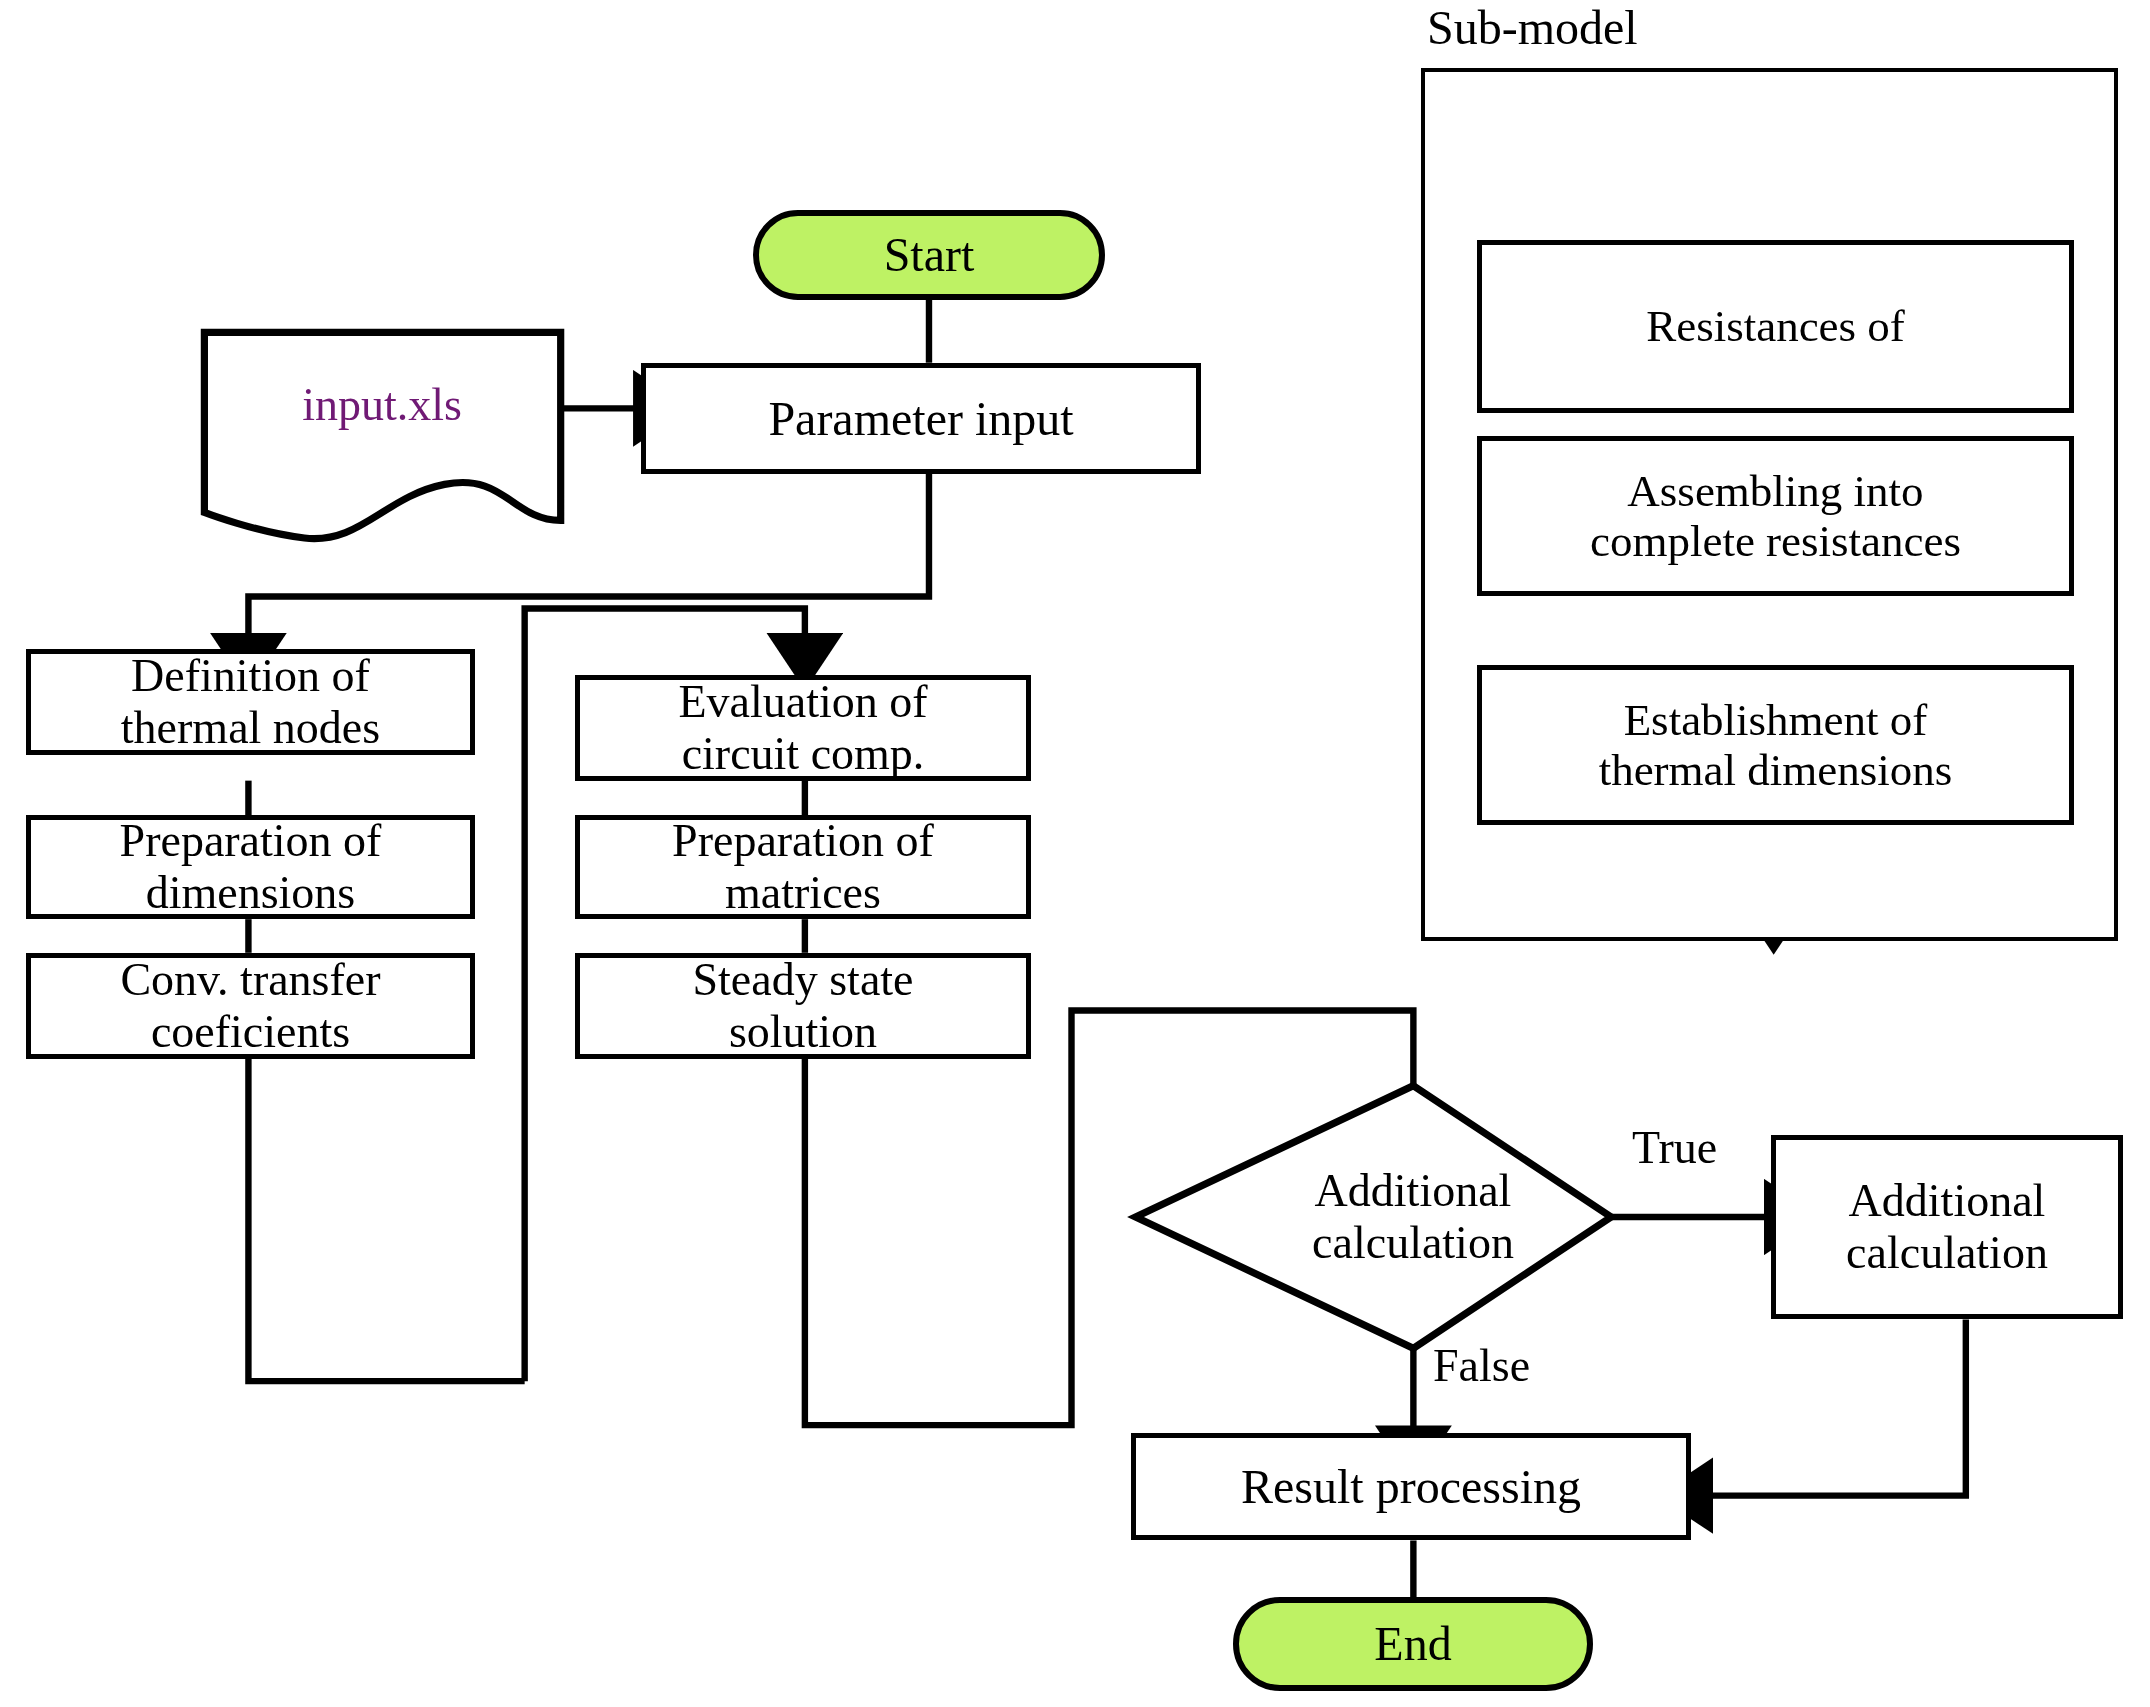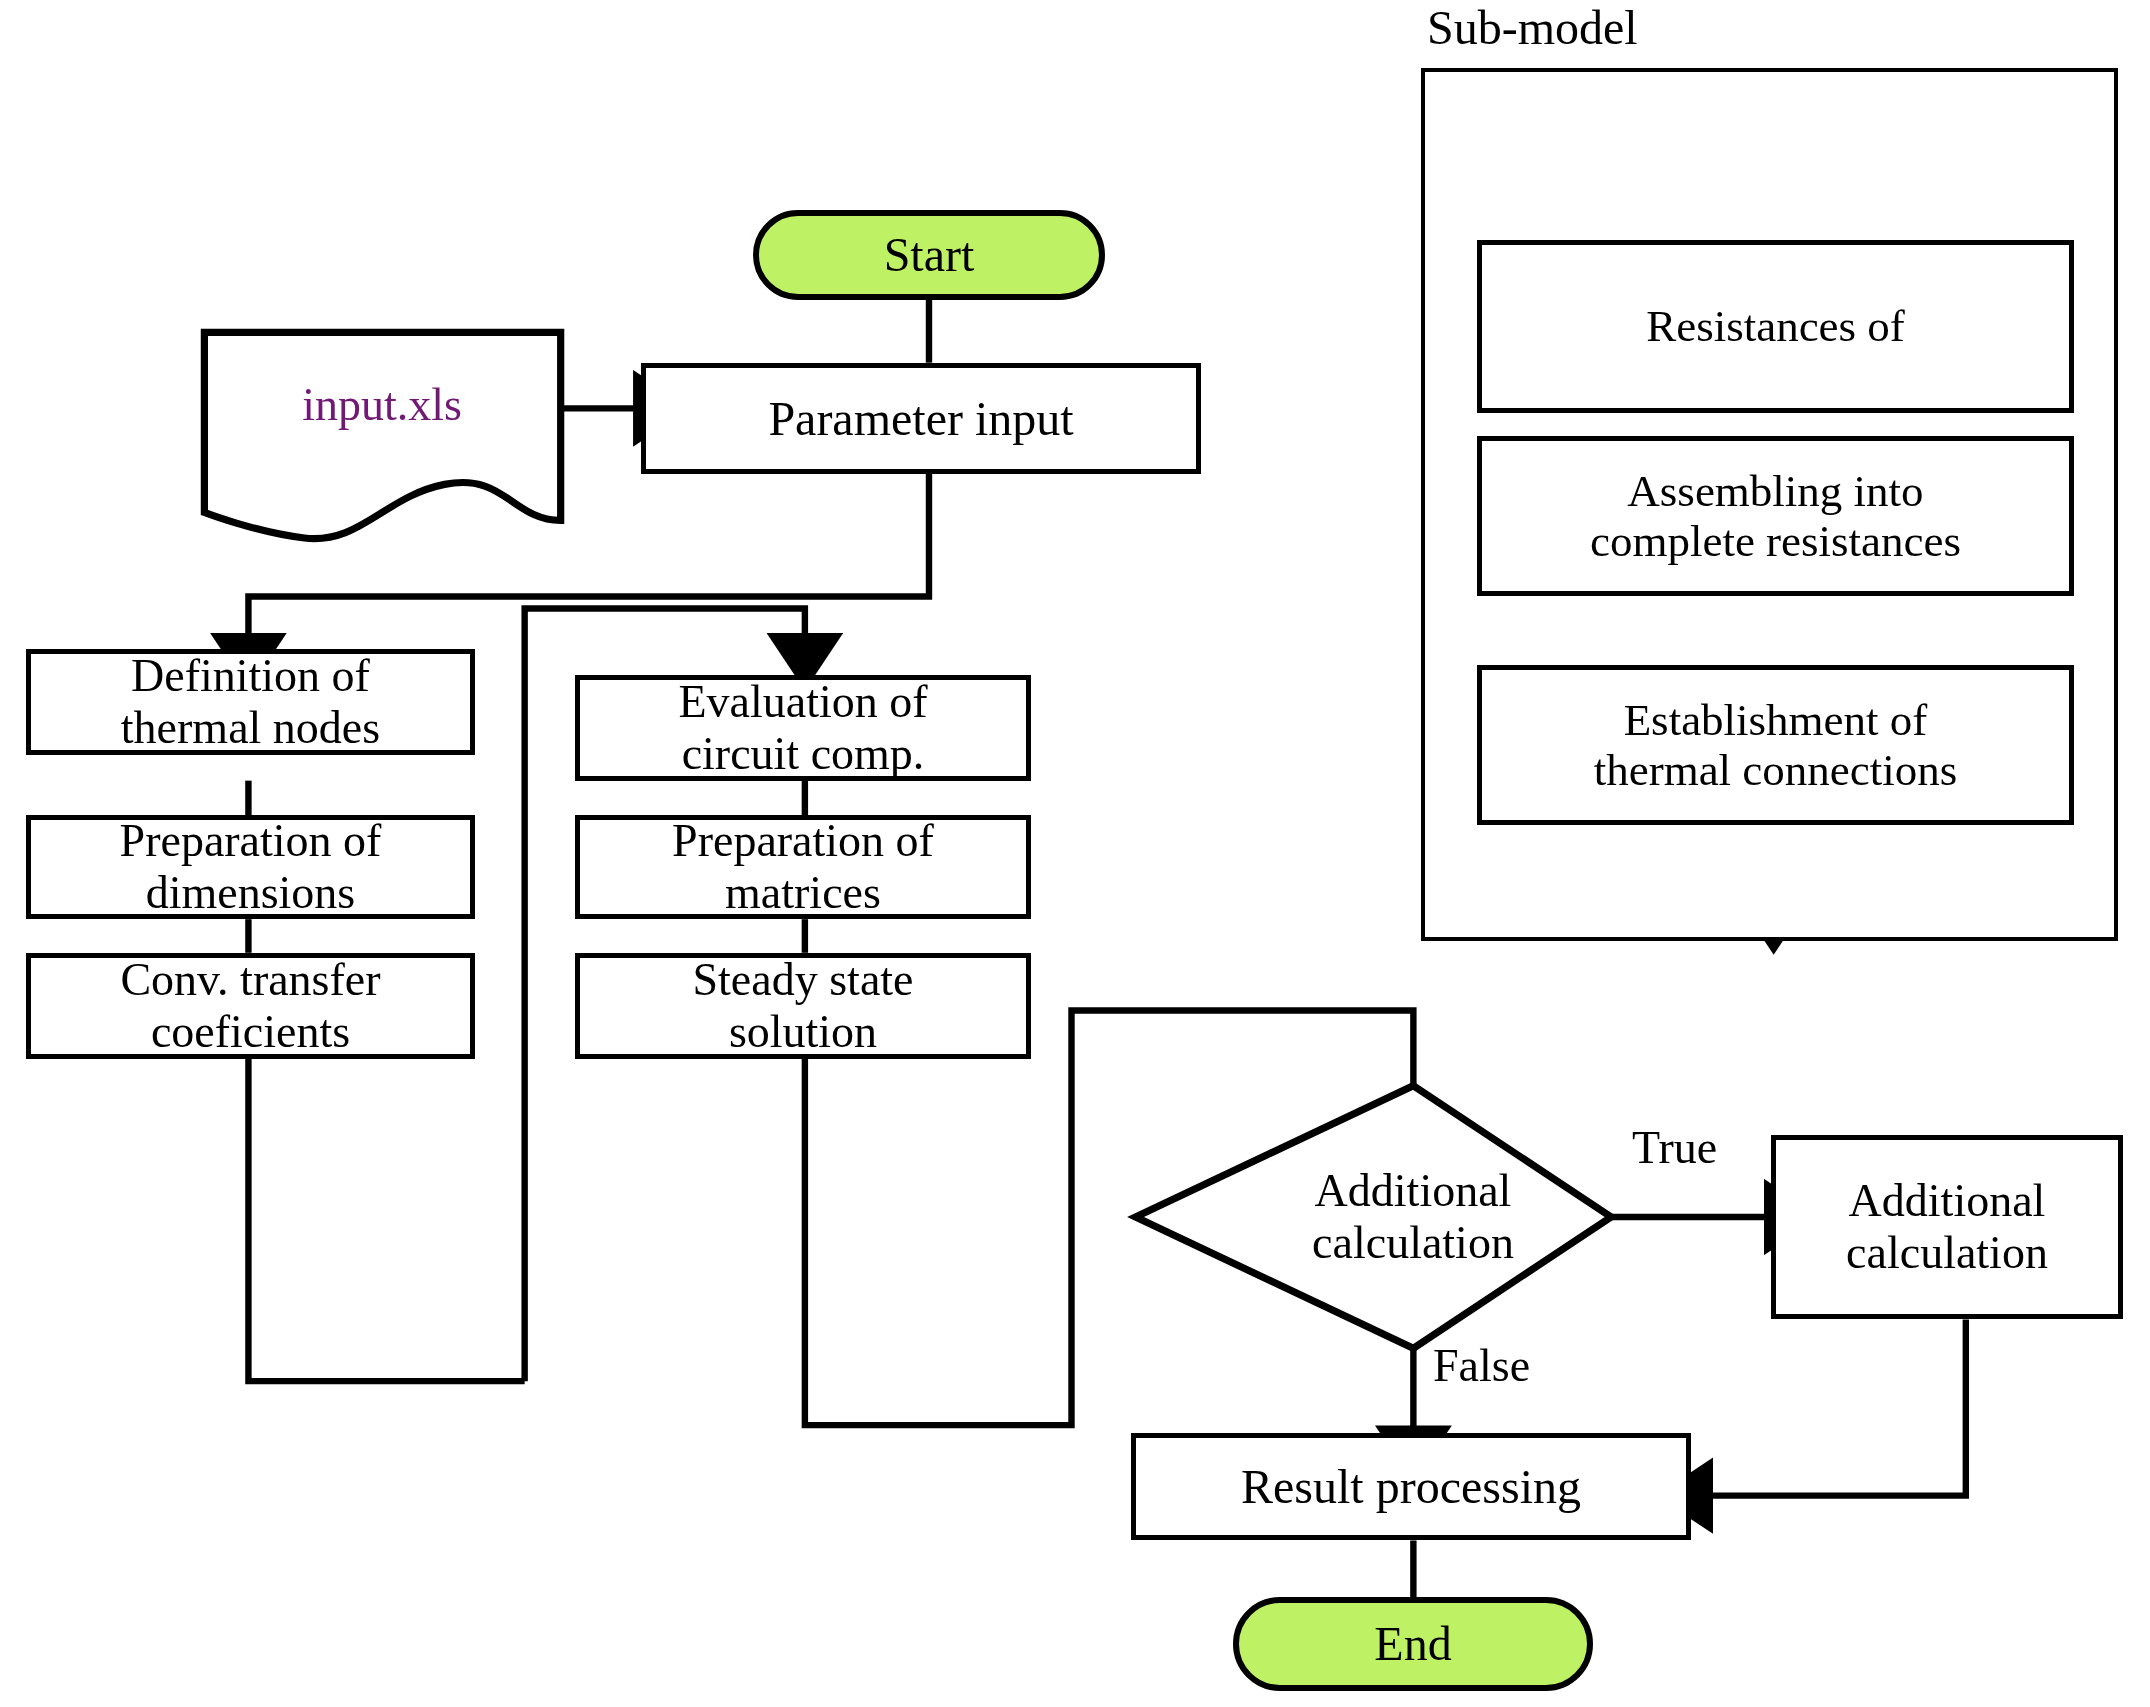--- a/index.html
+++ b/index.html
@@ -228,18 +228,18 @@
   <div class="node proc fz-56" style="left:1477px; top:436px; width:597px; height:160px;">
     <div>
       <div>Assembling into</div>
       <div>complete resistances</div>
     </div>
   </div>
 
   <div class="node proc fz-56" style="left:1477px; top:665px; width:597px; height:160px;">
     <div>
       <div>Establishment of</div>
-      <div>thermal connections</div>
+      <div>thermal dimensions</div>
     </div>
   </div>
 
 </div>
 
 
 </body></html>

